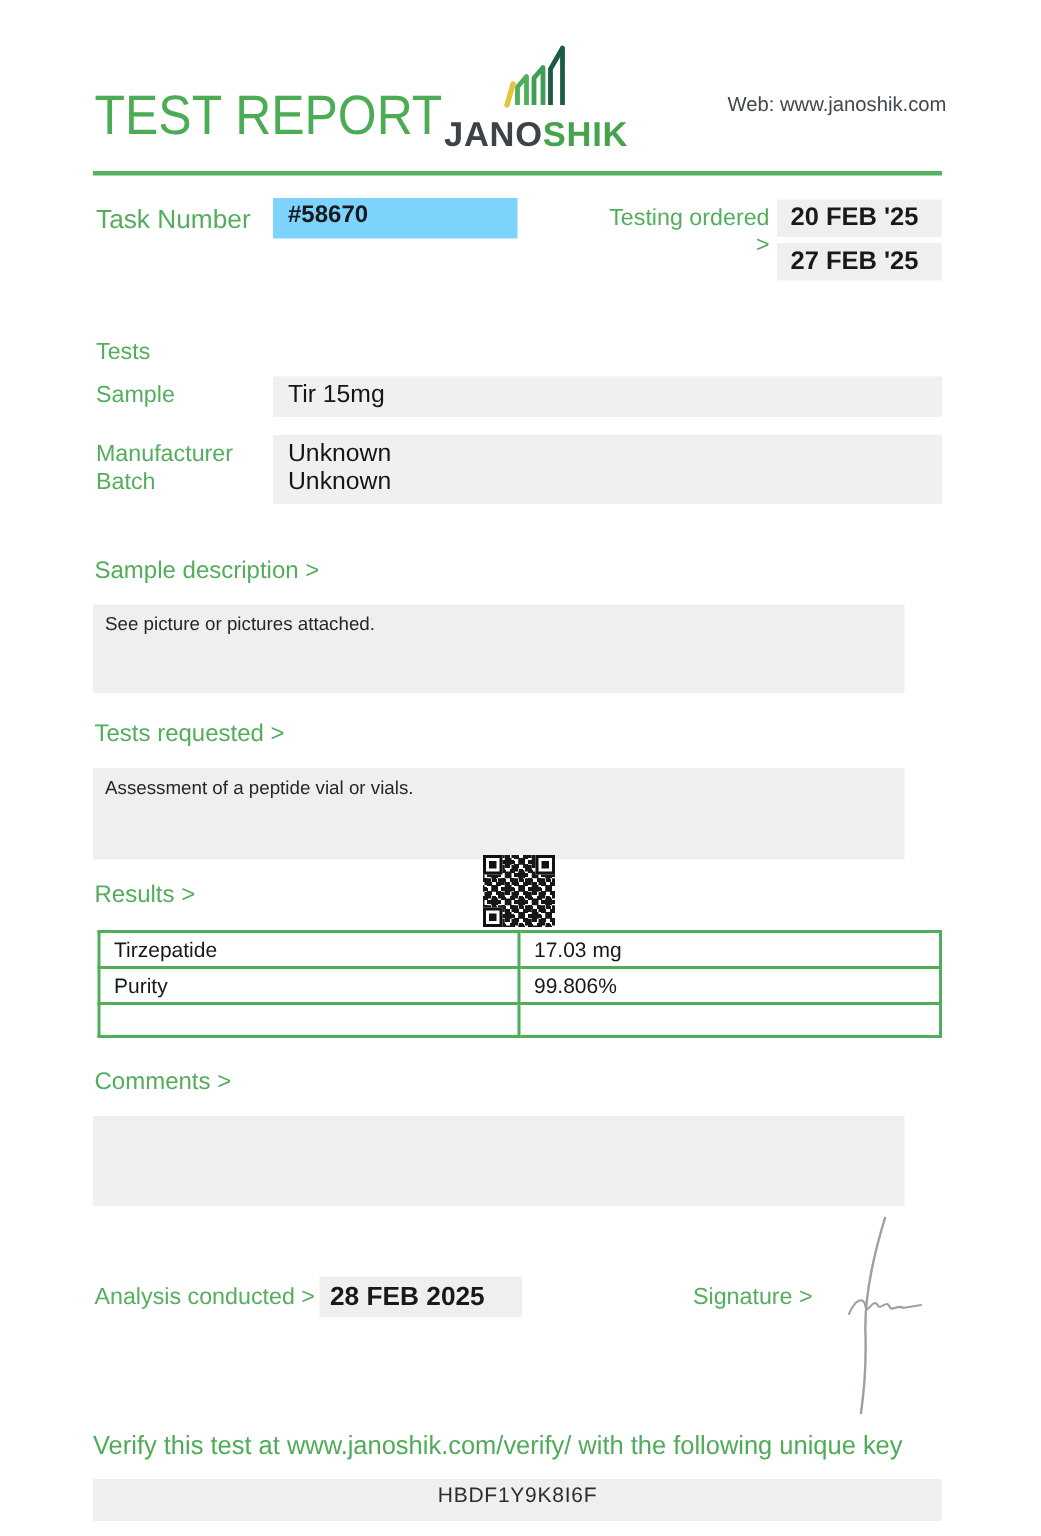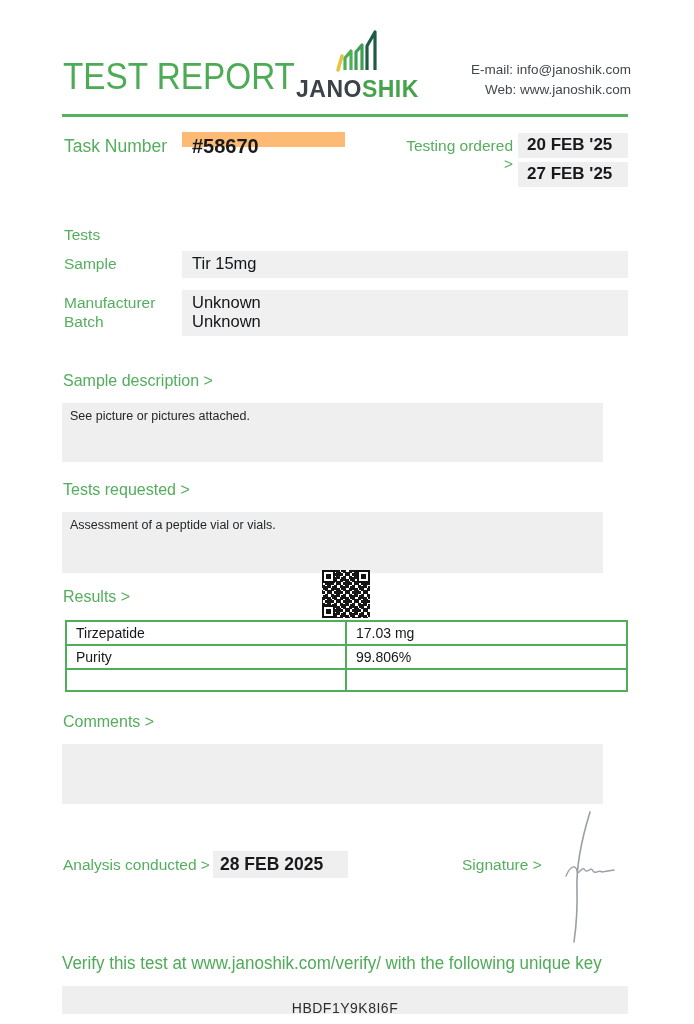--- a/index.html
+++ b/index.html
@@ -17,22 +17,22 @@
   .contact { position:absolute; right:63px; top:60px; text-align:right;
              font-size:13.5px; line-height:20px; color:#41474d; }
 
   .divider { position:absolute; left:62px; top:114px; width:566px; height:3px; background:#55b25e; }
 
   
   .glabel { color:#55ae5e; font-size:16px; font-weight:500; }
 
   
   .task-label { position:absolute; left:64px; top:136px; font-size:17.5px; }
-  .task-value { position:absolute; left:182px; top:132px; width:163px; height:15px;
-                background:#fdba74; font-size:20px; font-weight:700; color:#17191c;
+  .task-value { position:absolute; left:182px; top:132px; width:163px; height:27px;
+                background:#7dd3fc; font-size:16px; font-weight:700; color:#17191c;
                 padding:3px 0 0 10px; }
   .ordered-label   { position:absolute; left:393px; top:137px; width:120px; text-align:right; font-size:15.5px; }
   .received-label  { position:absolute; left:393px; top:166px; width:120px; text-align:right; font-size:15.5px; }
   .date-box { position:absolute; left:518px; width:110px; height:25px; background:#efefef;
               font-size:17px; font-weight:700; color:#17191c; padding:2px 16px 0 9px; white-space:nowrap; }
   .ordered-value  { top:133px; }
   .received-value { top:162px; }
 
   
   .info-row { position:absolute; left:0; width:694px; height:27px; }
@@ -64,41 +64,40 @@
   .analysis-label { position:absolute; left:63px; top:856px; font-size:15.5px; }
   .analysis-value { position:absolute; left:213px; top:851px; width:135px; height:27px;
                     background:#efefef; font-size:17.5px; font-weight:700; color:#17191c;
                     padding:3px 0 0 7px; white-space:nowrap; }
   .signature-label { position:absolute; left:462px; top:856px; font-size:15.5px; }
   .signature { position:absolute; left:552px; top:810px; }
 
   .verify-text { position:absolute; left:62px; top:953px; width:570px; font-size:17.5px;
                  color:#4fab58; white-space:nowrap; transform:scaleX(.97); transform-origin:left center; }
   .key-box { position:absolute; left:62px; top:986px; width:566px; height:28px; background:#efefef;
-             font-size:14px; color:#2a2d31; text-align:center; padding-top:14px; letter-spacing:.5px; }
+             font-size:14px; color:#2a2d31; text-align:center; padding-top:2px; letter-spacing:.5px; }
 </style>
 </head>
 <body>
 
 <div class="page">
 
   <div class="title">TEST REPORT</div>
 
   <div class="brand">
     <svg class="brand-icon" width="64" height="46" viewBox="0 0 64 46">
       <path d="M14 42 L18 28" stroke="#e3c43c" stroke-width="3.5" fill="none" stroke-linecap="round"></path>
       <path d="M21 42 L21 30 L27 23 L27 42" stroke="#4fae58" stroke-width="3.2" fill="none" stroke-linejoin="round"></path>
       <path d="M32 42 L32 24 L38 17 L38 42" stroke="#3f9e54" stroke-width="3.2" fill="none" stroke-linejoin="round"></path>
       <path d="M43 42 L43 18 L51 4 L51 42" stroke="#1d5c44" stroke-width="3.2" fill="none" stroke-linejoin="round"></path>
     </svg>
     <div class="brand-name"><span>JANO</span><span class="green">SHIK</span></div>
   </div>
 
   <div class="contact">
-    <div><span>E-mail:</span> <span>info@janoshik.com</span></div>
     <div><span>Web:</span> <span>www.janoshik.com</span></div>
   </div>
 
   <div class="divider"></div>
 
   <div class="glabel task-label">Task Number</div>
   <div class="task-value">#58670</div>
   <div class="glabel ordered-label">Testing ordered &gt;</div>
   <div class="date-box ordered-value">20 FEB '25</div>
   <div class="date-box received-value">27 FEB '25</div>

